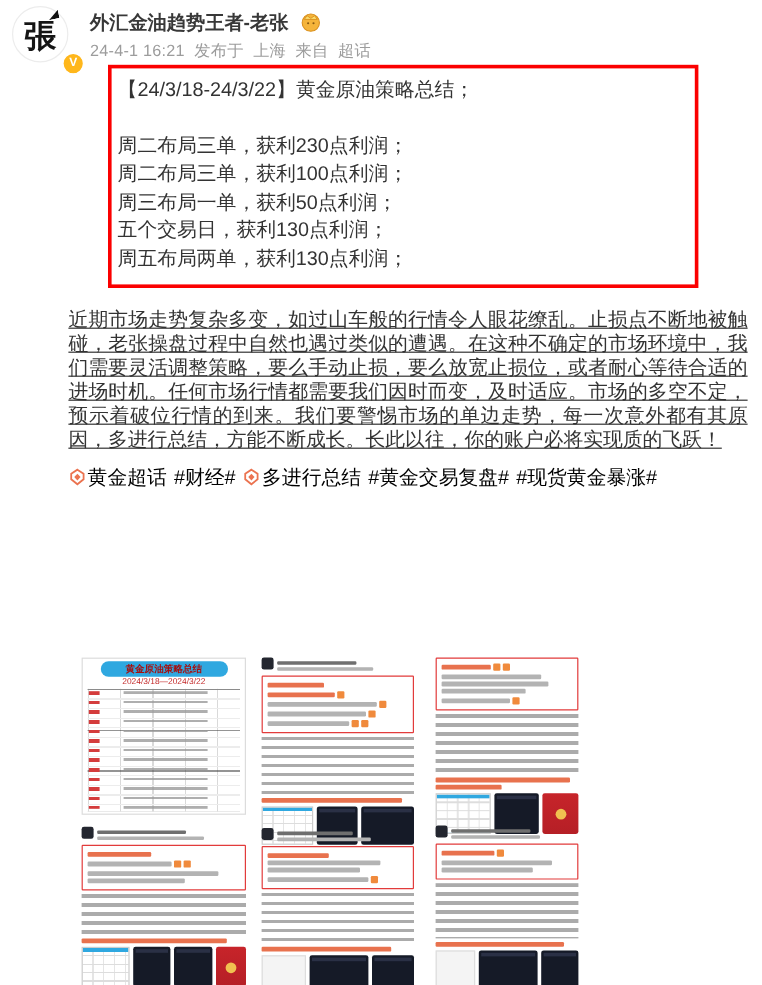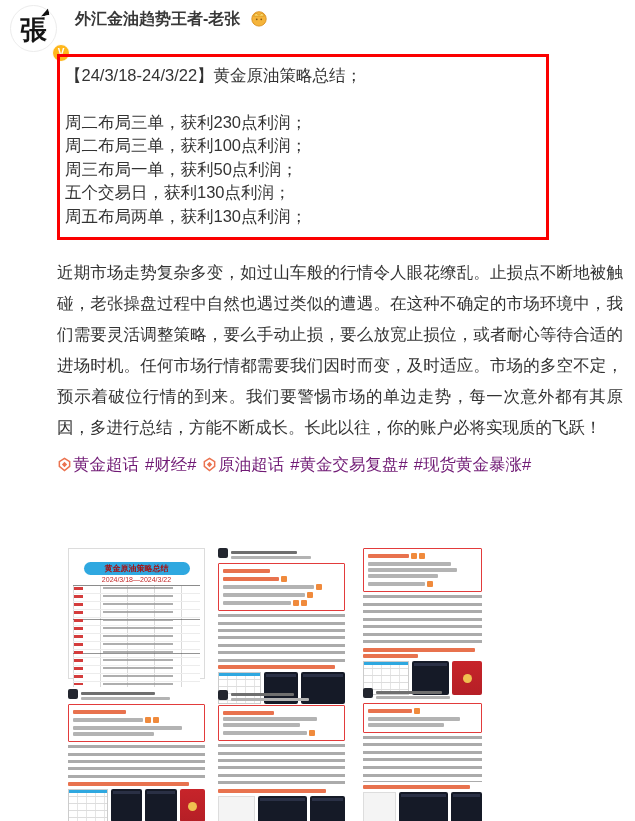--- a/index.html
+++ b/index.html
@@ -17,40 +17,40 @@
            background:#ffb71b;border:1.5px solid #fff;color:#fff;font-size:10px;font-weight:bold;
            text-align:center;line-height:16px;box-sizing:content-box;}
   .username{position:absolute;left:75px;top:9px;font-size:16px;font-weight:bold;color:#383838;}
   .crown{position:absolute;left:250px;top:9px;width:18px;height:18px;}
   .meta{position:absolute;left:75px;top:34px;font-size:13.5px;color:#9c9c9c;letter-spacing:.2px;}
   .meta span{margin-right:4px;}
 
   
   .content{position:absolute;left:57px;top:54px;width:571px;}
   .red-box{border:3px solid #fb0000;box-sizing:border-box;width:492px;
-           padding:7px 10px 9px 5px;font-size:16.5px;line-height:23.5px;color:#333;}
+           padding:7px 10px 9px 5px;font-size:16.5px;line-height:23.5px;color:#333;margin-left:33px;}
   .box-title{margin-bottom:23px;}
   .box-summary{margin-top:23px;}
   .coin{display:inline-block;width:17px;height:17px;vertical-align:-3px;margin-left:4px;}
 
-  .body-text{margin-top:17px;font-size:16.5px;line-height:31px;color:#333;
-             text-align:justify;width:566px;}
+  .body-text{margin-top:17px;font-size:16.5px;line-height:20px;color:#333;
+             text-align:justify;width:566px;text-decoration:underline;}
   .watermark{position:absolute;left:130px;top:338px;font-size:15px;color:#555;opacity:.14;
              letter-spacing:1px;white-space:nowrap;}
   .hashtags{margin-top:10px;font-size:16.5px;color:#eb7350;line-height:22px;}
-  .hashtags a{color:#701a75;text-decoration:none;margin-right:6px;}
+  .hashtags a{color:#000000;text-decoration:none;margin-right:6px;}
   .st-icon{display:inline-block;width:15px;height:15px;vertical-align:-2px;margin-right:1px;}
 
   
   .thumbs{position:absolute;left:0;top:548px;width:635px;height:272px;}
   .col{position:absolute;top:0;height:272px;}
   .sub{position:absolute;left:0;right:0;}
 
   
-  .table-card{background:#fff;border:1px solid #dcdcdc;box-sizing:border-box;height:131px;padding-top:13px;}
+  .table-card{background:#fff;border:1px solid #dcdcdc;box-sizing:border-box;height:131px;padding-top:2px;}
   .tc-pill{width:106px;height:13px;margin:0 auto;background:#2fa8e0;border-radius:7px;
            text-align:center;line-height:13px;font-size:8px;font-weight:bold;color:#a60f0f;overflow:hidden;}
   .tc-sub{text-align:center;font-size:7px;line-height:9px;color:#c22727;height:9px;overflow:hidden;}
   .tc-grid{position:relative;margin:1px 4px 0 4px;height:102px;
     background:
       repeating-linear-gradient(to bottom,rgba(60,60,60,.55) 0 1px,transparent 1px 34px),
       repeating-linear-gradient(to bottom,#ececec 0 1px,transparent 1px 8px),
       repeating-linear-gradient(to right,#d9d9d9 0 1px,transparent 1px 27px),
       #fff;}
   .tc-redcol{position:absolute;left:1px;top:2px;width:9px;height:98px;
@@ -97,41 +97,48 @@
     <span class="avatar-char">張</span>
     <span class="v-badge">V</span>
   </div>
   <div class="username">外汇金油趋势王者-老张</div>
   <svg class="crown" viewBox="0 0 20 20">
     <circle cx="10" cy="11" r="8" fill="#f5b43a" stroke="#d98f1c" stroke-width="1"></circle>
     <path d="M4 8 L6.5 4.5 L10 7 L13.5 4.5 L16 8 Z" fill="#fadb6b" stroke="#d98f1c" stroke-width="0.8"></path>
     <circle cx="7.5" cy="11.5" r="1" fill="#8a5a12"></circle>
       <circle cx="12.5" cy="11.5" r="1" fill="#8a5a12"></circle>
   </svg>
+  <div class="meta">
+    <span>24-4-1 16:21</span>
+    <span>发布于</span>
+    <span>上海</span>
+    <span>来自</span>
+    <span>超话</span>
+  </div>
 
   <div class="content">
     <div class="red-box">
       <div class="box-title">【24/3/18-24/3/22】黄金原油策略总结；</div>
       <div class="box-line">周二布局三单，获利230点利润；</div>
       <div class="box-line">周二布局三单，获利100点利润；</div>
       <div class="box-line">周三布局一单，获利50点利润；</div>
       <div class="box-line">五个交易日，获利130点利润；</div>
       <div class="box-line">周五布局两单，获利130点利润；</div>
     </div>
 
     <div class="body-text">近期市场走势复杂多变，如过山车般的行情令人眼花缭乱。止损点不断地被触碰，老张操盘过程中自然也遇过类似的遭遇。在这种不确定的市场环境中，我们需要灵活调整策略，要么手动止损，要么放宽止损位，或者耐心等待合适的进场时机。任何市场行情都需要我们因时而变，及时适应。市场的多空不定，预示着破位行情的到来。我们要警惕市场的单边走势，每一次意外都有其原因，多进行总结，方能不断成长。长此以往，你的账户必将实现质的飞跃！</div>
 
     <div class="hashtags">
       <a><svg class="st-icon" viewBox="0 0 16 16">
             <path d="M8 1.5 L13.5 5 L13.5 10 L8 14.5 L2.5 10 L2.5 5 Z" fill="none" stroke="#eb7350" stroke-width="1.6"></path>
             <path d="M8 5 L10.8 8 L8 11 L5.2 8 Z" fill="#eb7350"></path>
           </svg><span>黄金超话</span></a><a>#财经#</a><a><svg class="st-icon" viewBox="0 0 16 16">
             <path d="M8 1.5 L13.5 5 L13.5 10 L8 14.5 L2.5 10 L2.5 5 Z" fill="none" stroke="#eb7350" stroke-width="1.6"></path>
             <path d="M8 5 L10.8 8 L8 11 L5.2 8 Z" fill="#eb7350"></path>
-          </svg><span>原油超话</span></a><a>#黄金交易复盘#</a><a>#现货黄金暴涨#</a>
+          </svg><span>多进行总结</span></a><a>#黄金交易复盘#</a><a>#现货黄金暴涨#</a>
     </div>
   </div>
 
 
   <div class="thumbs">
 
     <div class="col" style="left:68px;width:137px;">
       <div class="sub table-card" style="top:0;">
         <div class="tc-pill">黄金原油策略总结</div>
         <div class="tc-sub">2024/3/18—2024/3/22</div>

